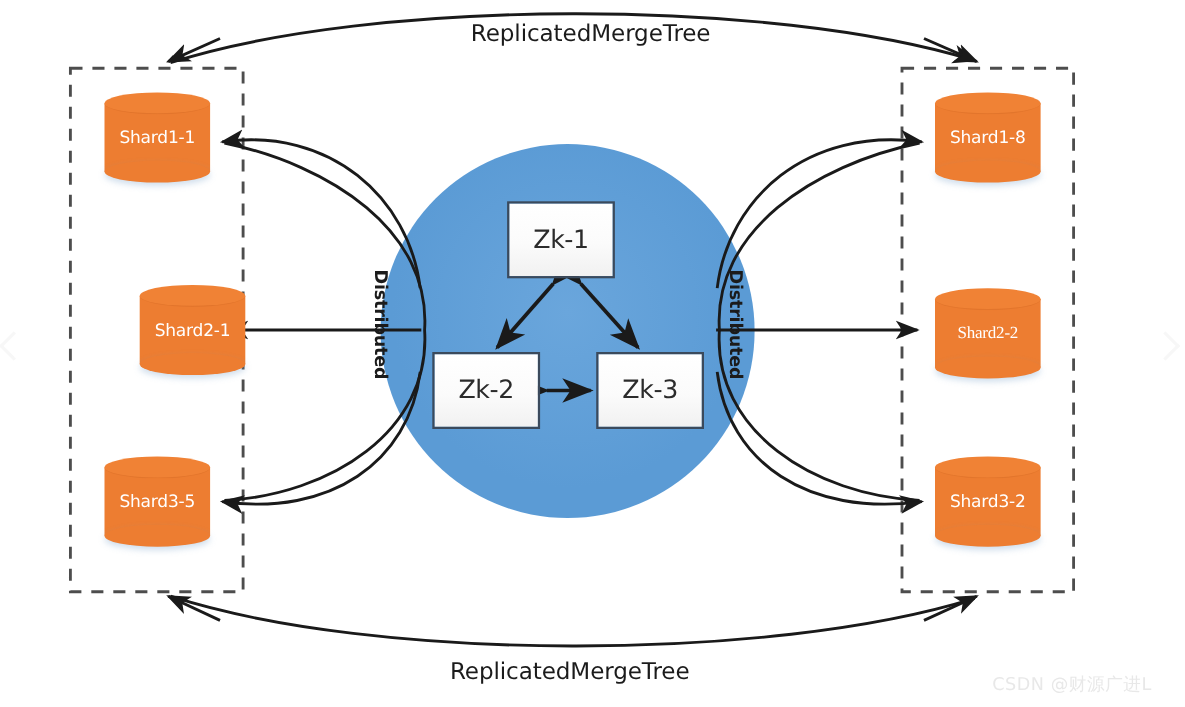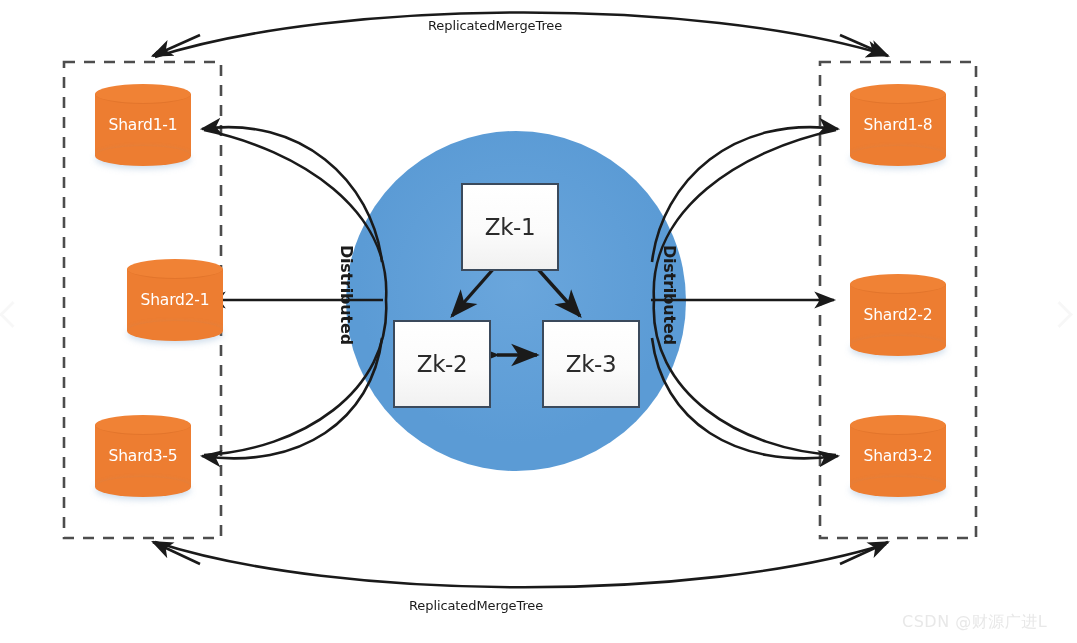--- a/index.html
+++ b/index.html
@@ -71,21 +71,21 @@
     font-size: 15.5px;
     letter-spacing: -0.2px;
     z-index: 3;
     white-space: nowrap;
   }
 
   
   .zk-box {
     position: absolute;
     width: 98px;
-    height: 88px;
+    height: 70px;
     background: linear-gradient(180deg, #ffffff 0%, #fbfbfb 55%, #f1f1f1 100%);
     border: 2px solid #3b4a5c;
     box-sizing: border-box;
     display: flex;
     align-items: center;
     justify-content: center;
     font-size: 23px;
     color: #2b2b2b;
     letter-spacing: -0.4px;
   }
@@ -98,21 +98,21 @@
     letter-spacing: -0.2px;
     white-space: nowrap;
     transform-origin: left top;
     transform: rotate(90deg);
     font-weight: 600;
   }
 
   
   .arc-label {
     position: absolute;
-    font-size: 13px;
+    font-size: 21px;
     color: #1b1b1b;
     white-space: nowrap;
     letter-spacing: -0.1px;
   }
 
   
   .chevron {
     position: absolute;
     width: 30px;
     height: 30px;
@@ -208,21 +208,21 @@
     <div class="cyl-label">Shard3-5</div>
   </div>
 
   <div class="shard" style="left:850px; top:84px;">
     <div class="cyl-body"></div>
     <div class="cyl-bottom"></div>
     <div class="cyl-top"></div>
     <div class="cyl-label">Shard1-8</div>
   </div>
 
-  <div class="shard" style="left:850px; top:274px;">
+  <div class="shard" style="left:850px; top:262px;font-family:Liberation Serif, serif;">
     <div class="cyl-body"></div>
     <div class="cyl-bottom"></div>
     <div class="cyl-top"></div>
     <div class="cyl-label">Shard2-2</div>
   </div>
 
   <div class="shard" style="left:850px; top:415px;">
     <div class="cyl-body"></div>
     <div class="cyl-bottom"></div>
     <div class="cyl-top"></div>

